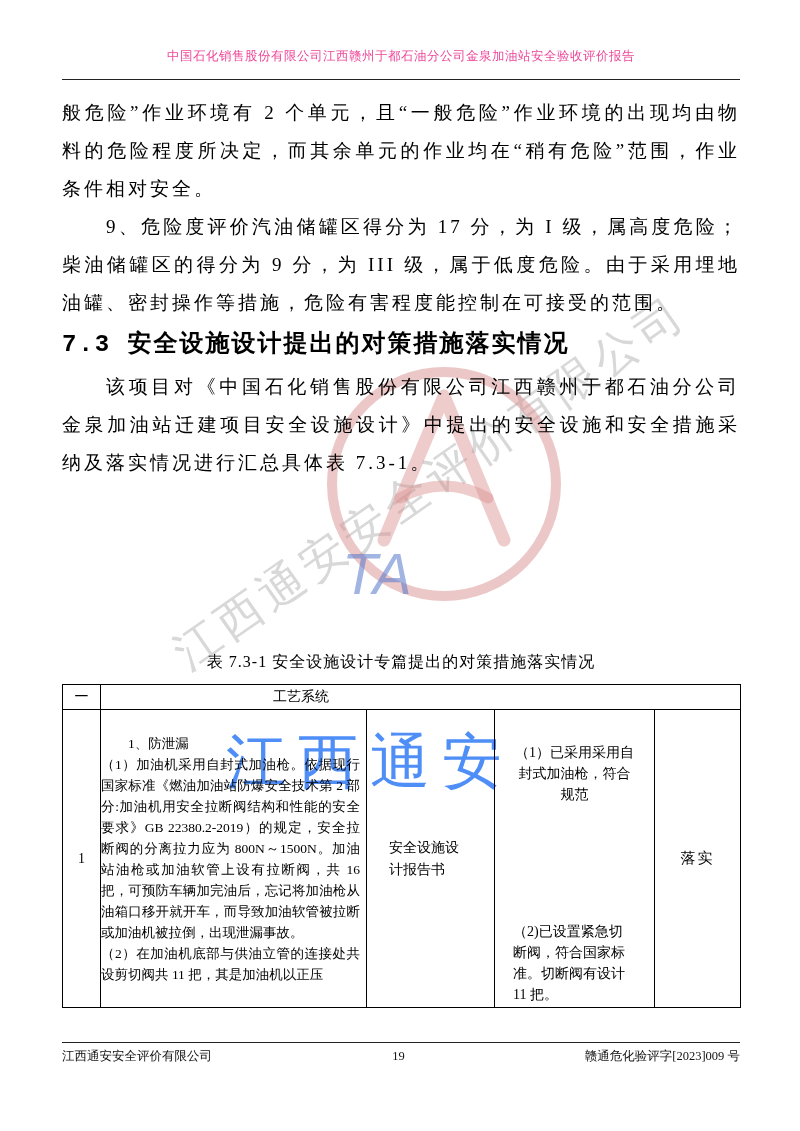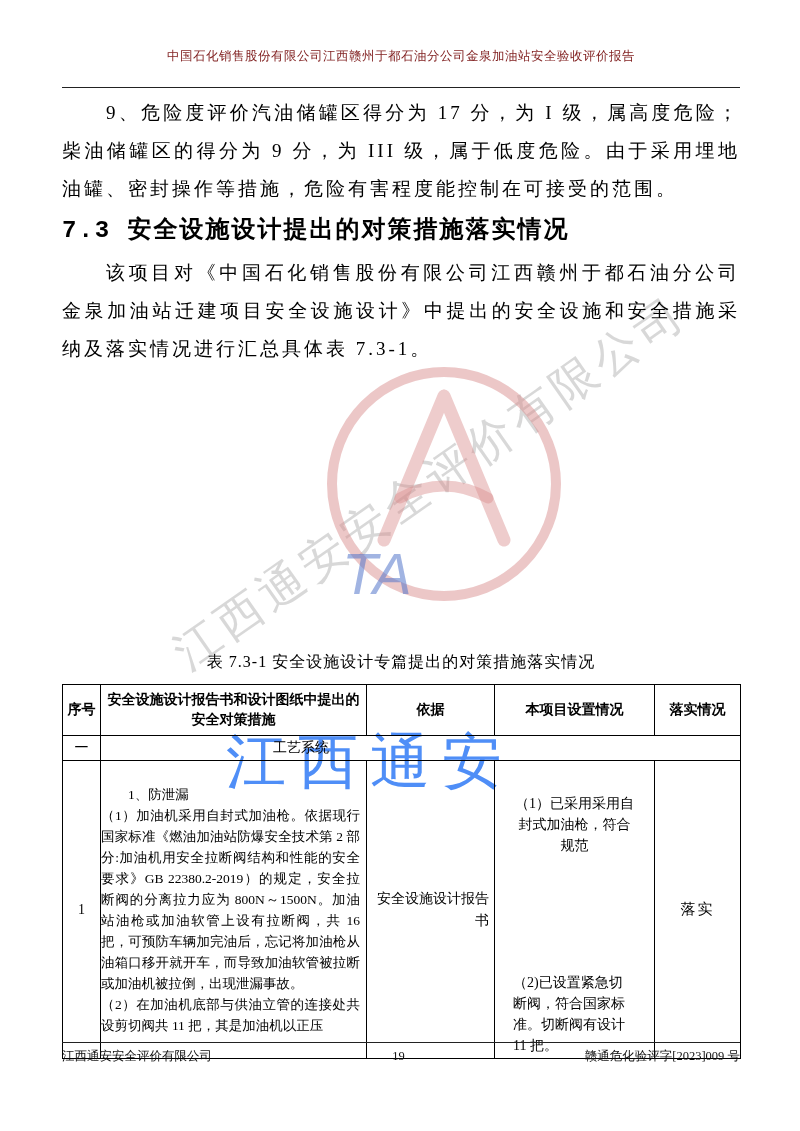--- a/index.html
+++ b/index.html
@@ -19,22 +19,22 @@
   .wm-logo { position:absolute; left:318px; top:352px; z-index:0; pointer-events:none; }
   .wm-red {
     position:absolute; left:226px; top:722px; z-index:3;
     font-size:60px; letter-spacing:12px; color:#3b82f6; opacity:0.9;
     mix-blend-mode:multiply; white-space:nowrap; pointer-events:none;
   }
 
   
   .doc-header {
     position:absolute; top:48px; left:62px; width:678px; z-index:1;
-    text-align:center; font-size:12.5px; letter-spacing:0.5px; color:#7f1d1d;
-    padding-bottom:22px; border-bottom:1.5px solid #222;
+    text-align:center; font-size:12.5px; letter-spacing:0.5px; color:#ec4899;
+    padding-bottom:14px; border-bottom:1.5px solid #222;
   }
   .doc-footer {
     position:absolute; top:1042px; left:62px; width:678px; z-index:1;
     border-top:1.5px solid #222; padding-top:5px;
     display:flex; justify-content:space-between; align-items:baseline;
     font-size:12.5px; color:#111;
   }
 
   
   .doc-text {
@@ -66,21 +66,21 @@
     font-weight:bold; text-align:center; padding:3px 2px;
     line-height:20px; height:44px; font-size:14px;
   }
   .sec-row td { height:22px; font-size:14px; line-height:20px; padding:1px 4px; }
   .sec-title { padding-left:172px !important; text-align:left; }
   .c { text-align:center; }
   .measures-text {
     font-size:13.5px; line-height:21px; padding:4px 6px 4px 0;
     text-align:justify; white-space:pre-wrap; vertical-align:top;
   }
-  .basis-cell { text-align:right; font-size:14px; line-height:22px; padding:2px 5px; }
+  .basis-cell { text-align:left; font-size:14px; line-height:22px; padding:2px 22px; }
   .setup-cell { vertical-align:top; font-size:14px; line-height:21px; padding:2px 18px; }
   .setup-block-1 { margin-top:30px; text-align:center; white-space:pre-wrap; }
   .setup-block-2 { margin-top:116px; text-align:left; white-space:pre-wrap; }
   .status-cell { text-align:center; font-size:15px; letter-spacing:2px; }
 </style>
 </head>
 <body>
 
 <div class="page">
 
@@ -89,43 +89,37 @@
     <circle cx="126" cy="132" r="112" fill="none" stroke="#d98f8f" stroke-width="10" opacity="0.5"></circle>
     <path d="M126 44 L66 188 M126 44 L186 188" stroke="#d98f8f" stroke-width="13" fill="none" opacity="0.45" stroke-linecap="round"></path>
     <path d="M82 146 Q126 122 170 146" stroke="#d98f8f" stroke-width="11" fill="none" opacity="0.45" stroke-linecap="round"></path>
     <text x="24" y="242" font-size="58" fill="#5577cc" opacity="0.55" font-style="italic" font-family="Liberation Sans, sans-serif">TA</text>
   </svg>
   <div class="wm-red">江西通安</div>
 
   <div class="doc-header">中国石化销售股份有限公司江西赣州于都石油分公司金泉加油站安全验收评价报告</div>
 
   <div class="doc-text">
+    <p class="noindent">般危险”作业环境有 2 个单元，且“一般危险”作业环境的出现均由物料的危险程度所决定，而其余单元的作业均在“稍有危险”范围，作业条件相对安全。</p>
     <p>9、危险度评价汽油储罐区得分为 17 分，为 I 级，属高度危险；柴油储罐区的得分为 9 分，为 III 级，属于低度危险。由于采用埋地油罐、密封操作等措施，危险有害程度能控制在可接受的范围。</p>
     <h2 class="section-heading">7.3 安全设施设计提出的对策措施落实情况</h2>
     <p>该项目对《中国石化销售股份有限公司江西赣州于都石油分公司金泉加油站迁建项目安全设施设计》中提出的安全设施和安全措施采纳及落实情况进行汇总具体表 7.3-1。</p>
   </div>
 
   <div class="table-caption">表 7.3-1 安全设施设计专篇提出的对策措施落实情况</div>
 
   <table class="measures">
     <colgroup>
       <col style="width:38px">
         <col style="width:266px">
         <col style="width:128px">
       <col style="width:160px">
         <col style="width:86px">
     </colgroup>
     <tbody>
-      <tr>
-        <th>序号</th>
-        <th>安全设施设计报告书和设计图纸中提出的安全对策措施</th>
-        <th>依据</th>
-        <th>本项目设置情况</th>
-        <th>落实情况</th>
-      </tr>
       <tr class="sec-row">
         <td class="c">一</td>
         <td colspan="4" class="sec-title">工艺系统</td>
       </tr>
       <tr>
         <td class="c">1</td>
         <td class="measures-text">　　1、防泄漏
 （1）加油机采用自封式加油枪。依据现行国家标准《燃油加油站防爆安全技术第 2 部分:加油机用安全拉断阀结构和性能的安全要求》GB 22380.2-2019）的规定，安全拉断阀的分离拉力应为 800N～1500N。加油站油枪或加油软管上设有拉断阀，共 16 把，可预防车辆加完油后，忘记将加油枪从油箱口移开就开车，而导致加油软管被拉断或加油机被拉倒，出现泄漏事故。
 （2）在加油机底部与供油立管的连接处共设剪切阀共 11 把，其是加油机以正压</td>
         <td class="basis-cell">安全设施设计报告书</td>

